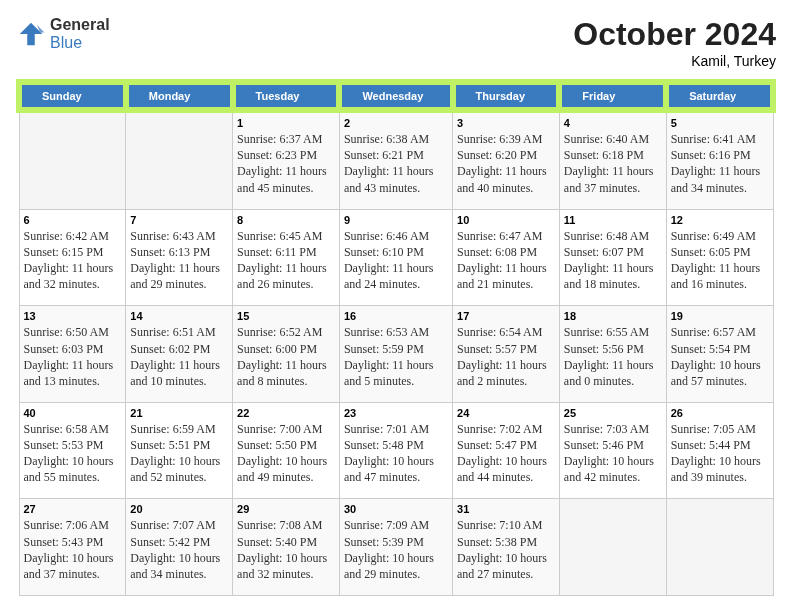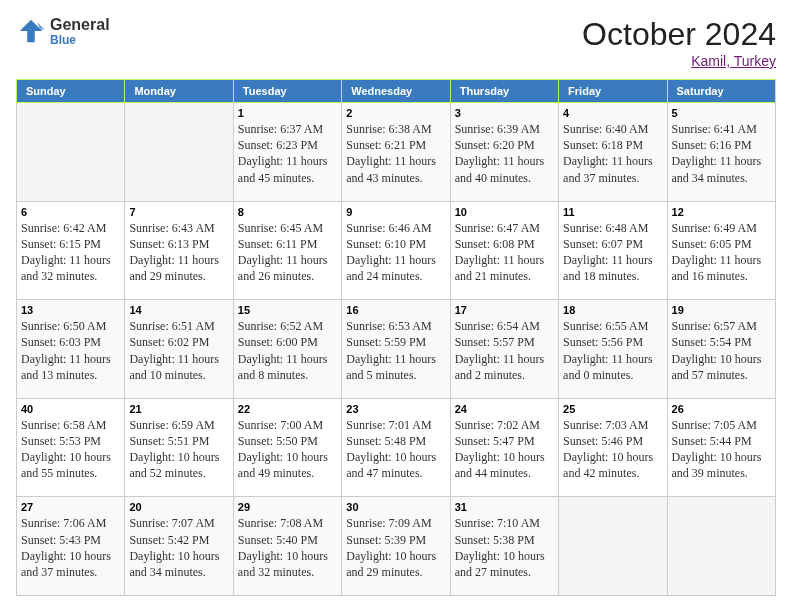--- a/index.html
+++ b/index.html
@@ -32,57 +32,56 @@
       display: flex;
       flex-direction: column;
       line-height: 1.1;
     }
     .logo-general {
       font-size: 16px;
       font-weight: bold;
       color: #333;
     }
     .logo-blue {
-      font-size: 12px;
-      font-weight: bold;
+      font-size: 16px;
+      font-weight: normal;
       color: #3a7abf;
     }
     .logo-icon {
       width: 30px;
       height: 30px;
     }
     .title-area {
       text-align: right;
     }
     .month-title {
       font-size: 32px;
-      font-weight: normal;
+      font-weight: bold;
       color: #222;
     }
     .location {
       font-size: 14px;
-      color: #701a75;
-      text-decoration: underline;
+      color: #000000;
     }
     .calendar {
       flex: 1;
       border-collapse: collapse;
       width: 100%;
       font-size: 10.5px;
     }
     .calendar thead tr {
       background: #3a7abf;
       color: white;
     }
     .calendar thead th {
-      padding: 5px 9px;
+      padding: 5px 20px;
       text-align: left;
       font-weight: bold;
       font-size: 11px;
-      border: 1px solid #bef264;
+      border: 6px solid #bef264;
     }
     .calendar tbody tr {
       border: 1px solid #ccc;
     }
     .calendar tbody td {
       border: 1px solid #ccc;
       vertical-align: top;
       padding: 4px 4px;
       min-width: 100px;
       height: 85px;

